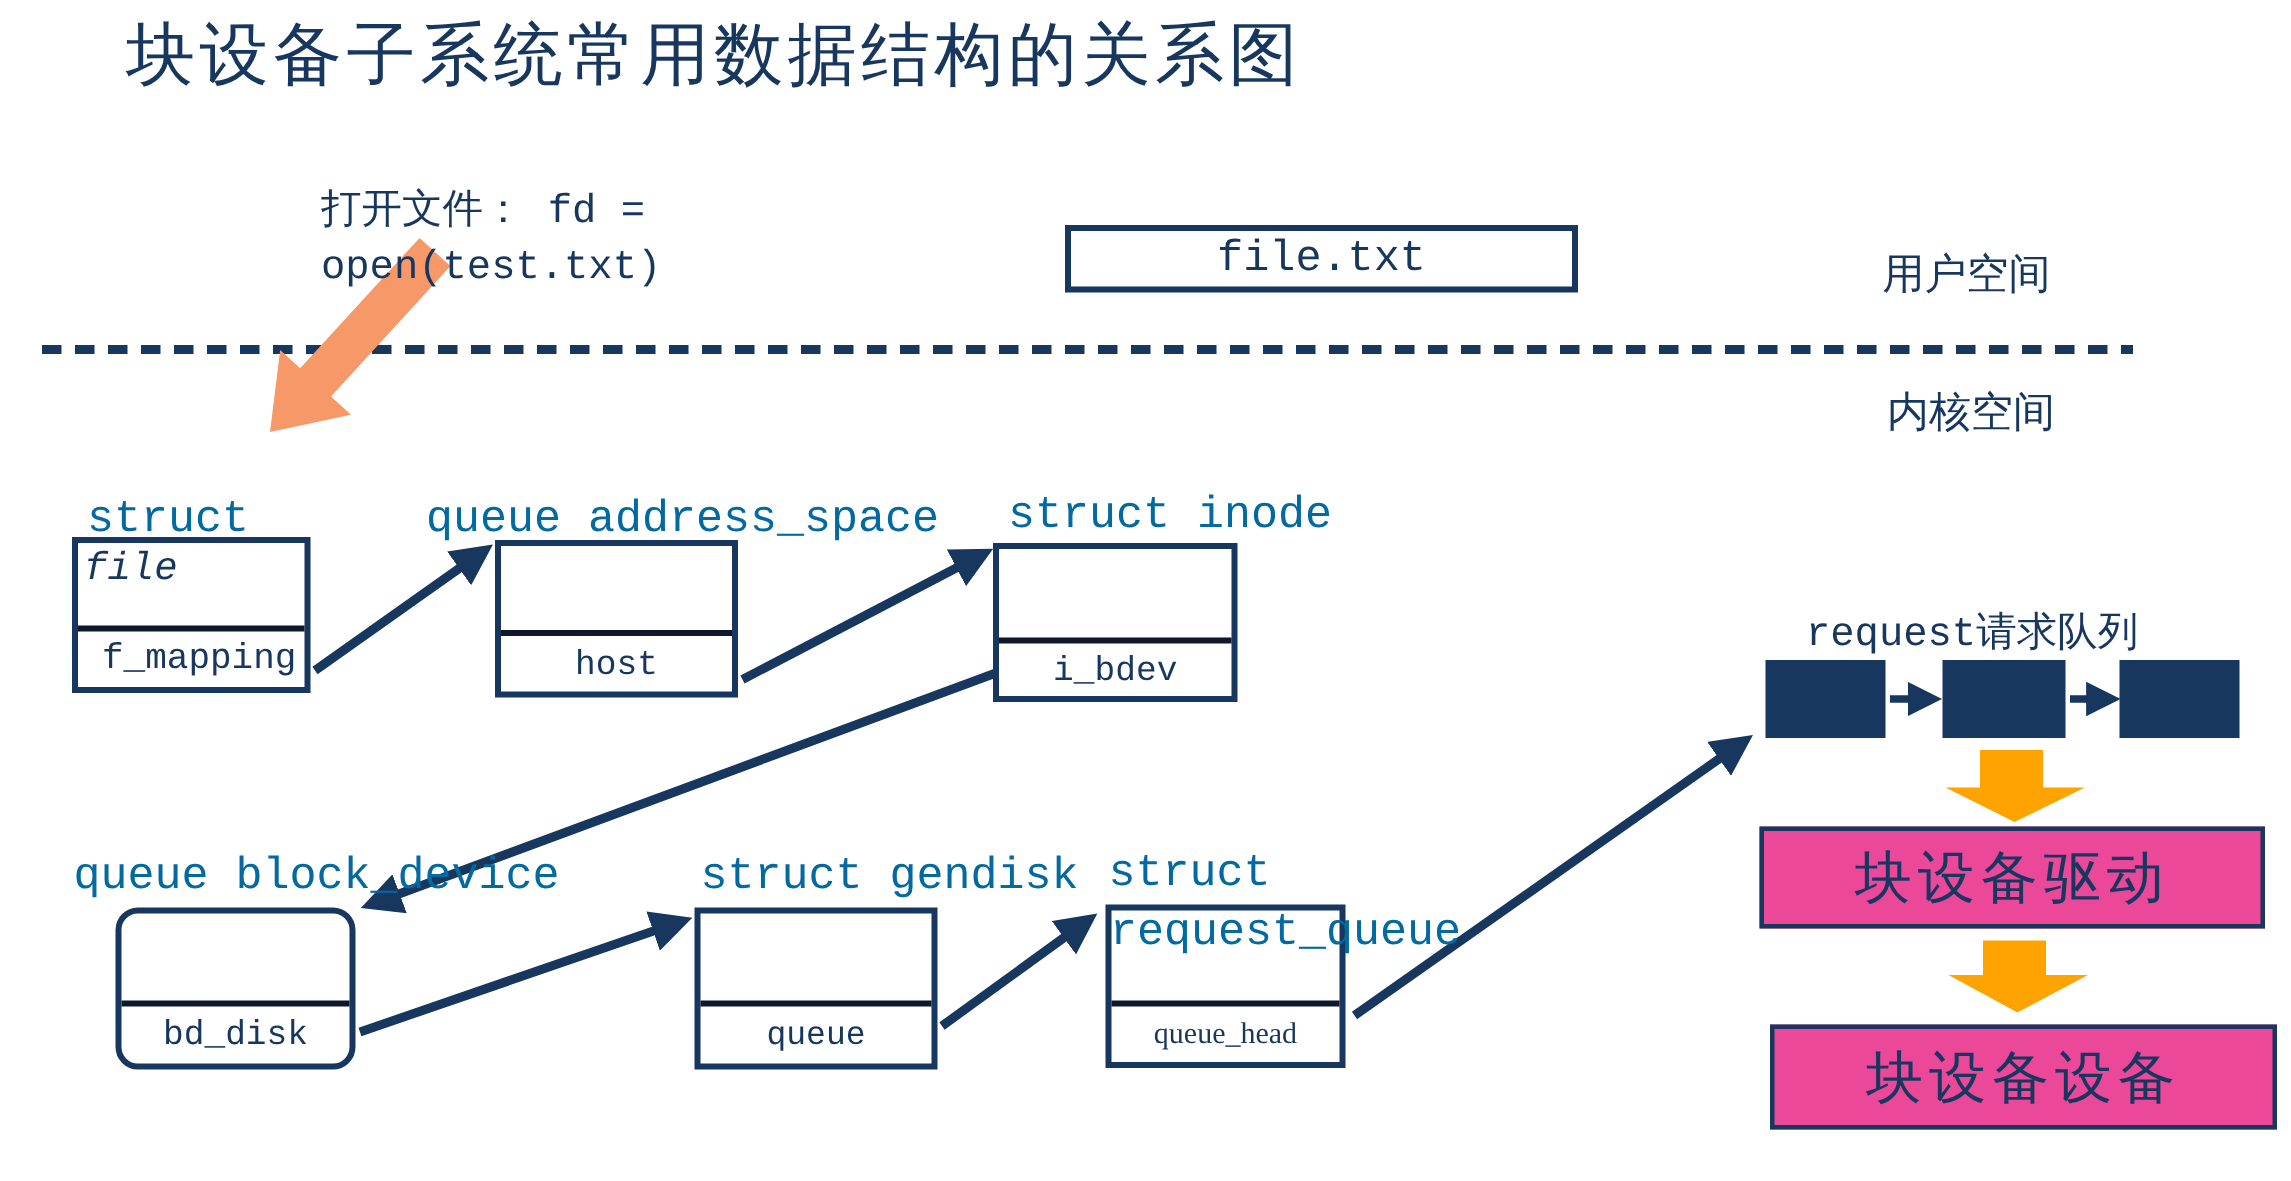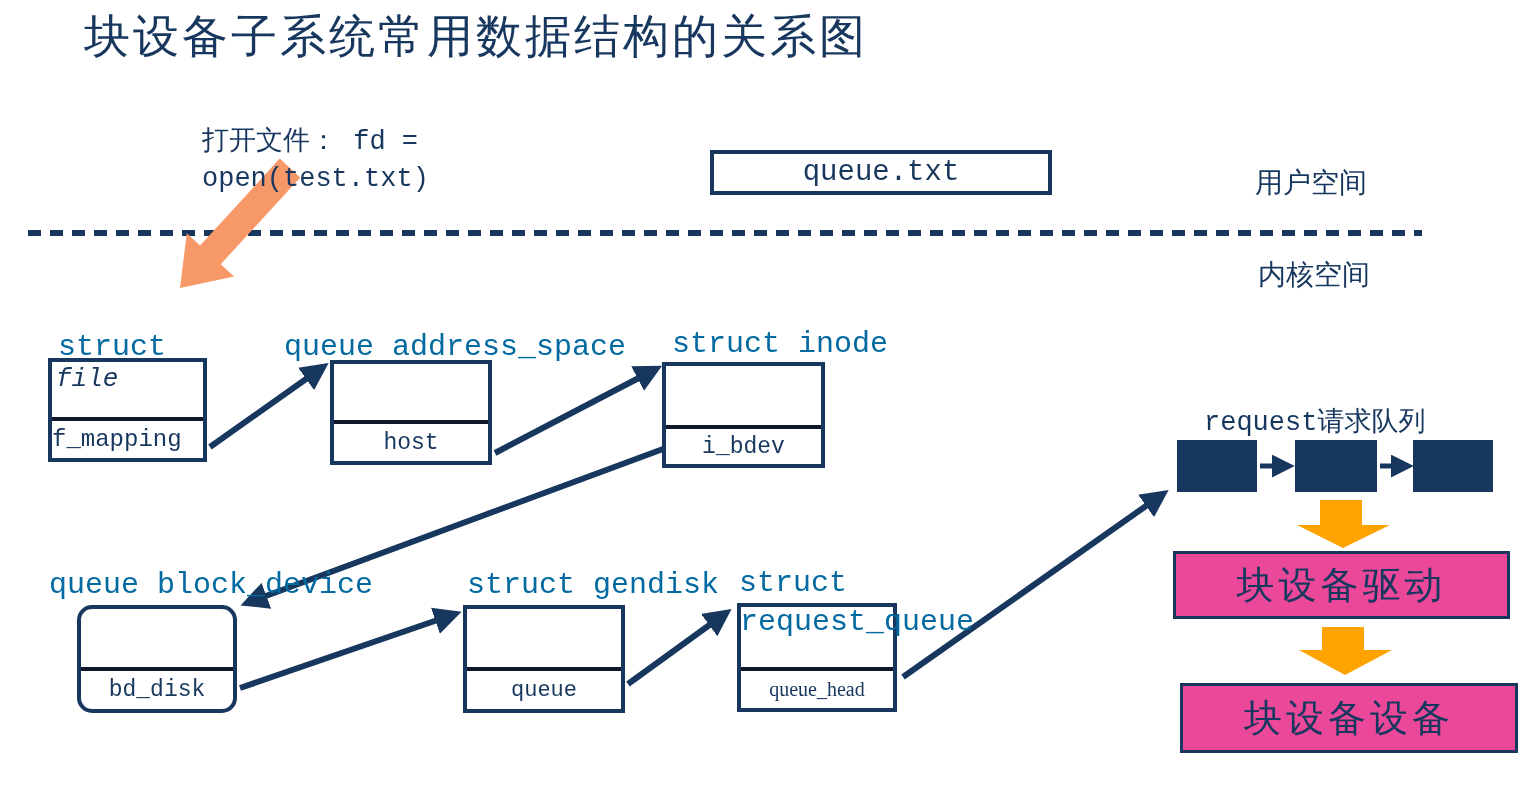--- a/index.html
+++ b/index.html
@@ -6,40 +6,40 @@
   #canvas{
     position:relative;width:1527px;height:787px;background:#ffffff;
     font-family:"Liberation Sans","DejaVu Sans",sans-serif;color:#17375E;overflow:hidden;
   }
   .abs{position:absolute;}
   #title{
     left:84px;top:6px;font-size:46px;letter-spacing:3px;color:#17375E;white-space:nowrap;
   }
   .mono{font-family:"Liberation Mono","DejaVu Sans Mono",monospace;}
   #open-file-text{
-    left:202px;top:124px;font-size:27px;line-height:37px;color:#17375E;white-space:nowrap;
+    left:214px;top:124px;font-size:27px;line-height:37px;color:#17375E;white-space:nowrap;
   }
   .space-label{font-size:28px;color:#17375E;white-space:nowrap;}
   #user-space-label{left:1255px;top:164px;}
   #kernel-space-label{left:1258px;top:256px;}
   
   #test-file-box{
     left:710px;top:150px;width:334px;height:37px;border:4px solid #17375E;
     display:flex;align-items:center;justify-content:center;font-size:29px;
   }
   
   .sbox{border:4px solid #17375E;background:#fff;}
   .sbox .cell1{border-bottom:4px solid #0f172a;position:relative;font-style:italic;}
   .sbox .cell2{display:flex;align-items:center;font-size:23px;}
   .sbox .cell2.center{justify-content:center;}
   .struct-label{font-size:30px;white-space:nowrap;color:#0369a1;}
   .inlabel{position:absolute;left:4px;top:2px;font-size:26px;white-space:nowrap;}
 
   #sbox-file{left:48px;top:358px;width:151px;}
-  #sbox-file .cell1{height:55px;} #sbox-file .cell2{height:37px;font-size:24px;}
+  #sbox-file .cell1{height:55px;} #sbox-file .cell2{height:37px;padding-left:16px;font-size:24px;}
   #sbox-address{left:330px;top:360px;width:154px;}
   #sbox-address .cell1{height:56px;} #sbox-address .cell2{height:37px;}
   #sbox-inode{left:662px;top:362px;width:155px;}
   #sbox-inode .cell1{height:59px;} #sbox-inode .cell2{height:35px;}
   #sbox-blockdev{left:77px;top:605px;width:152px;border-radius:15px;}
   #sbox-blockdev .cell1{height:58px;} #sbox-blockdev .cell2{height:38px;}
   #sbox-gendisk{left:463px;top:605px;width:154px;}
   #sbox-gendisk .cell1{height:58px;} #sbox-gendisk .cell2{height:38px;font-size:22px;}
   #sbox-rq{left:737px;top:603px;width:152px;}
   #sbox-rq .cell1{height:60px;} #sbox-rq .cell2{height:37px;font-size:20px;font-family:"Liberation Serif","DejaVu Serif",serif;}
@@ -98,21 +98,21 @@
   </svg>
 
   <div id="title" class="abs">块设备子系统常用数据结构的关系图</div>
 
   <div id="open-file-text" class="abs mono">
     <div>打开文件：  fd =</div>
     <div>open(test.txt)</div>
   </div>
 
   <div id="test-file-box" class="abs mono">
-    <span>queue.txt</span>
+    <span>file.txt</span>
   </div>
 
   <div id="user-space-label" class="abs space-label">用户空间</div>
   <div id="kernel-space-label" class="abs space-label">内核空间</div>
 
   <div id="label-file-top" class="abs mono struct-label">struct</div>
   <div id="label-address" class="abs mono struct-label">queue address_space</div>
   <div id="label-inode" class="abs mono struct-label">struct inode</div>
   <div id="label-blockdev" class="abs mono struct-label">queue block_device</div>
   <div id="label-gendisk" class="abs mono struct-label">struct gendisk</div>

